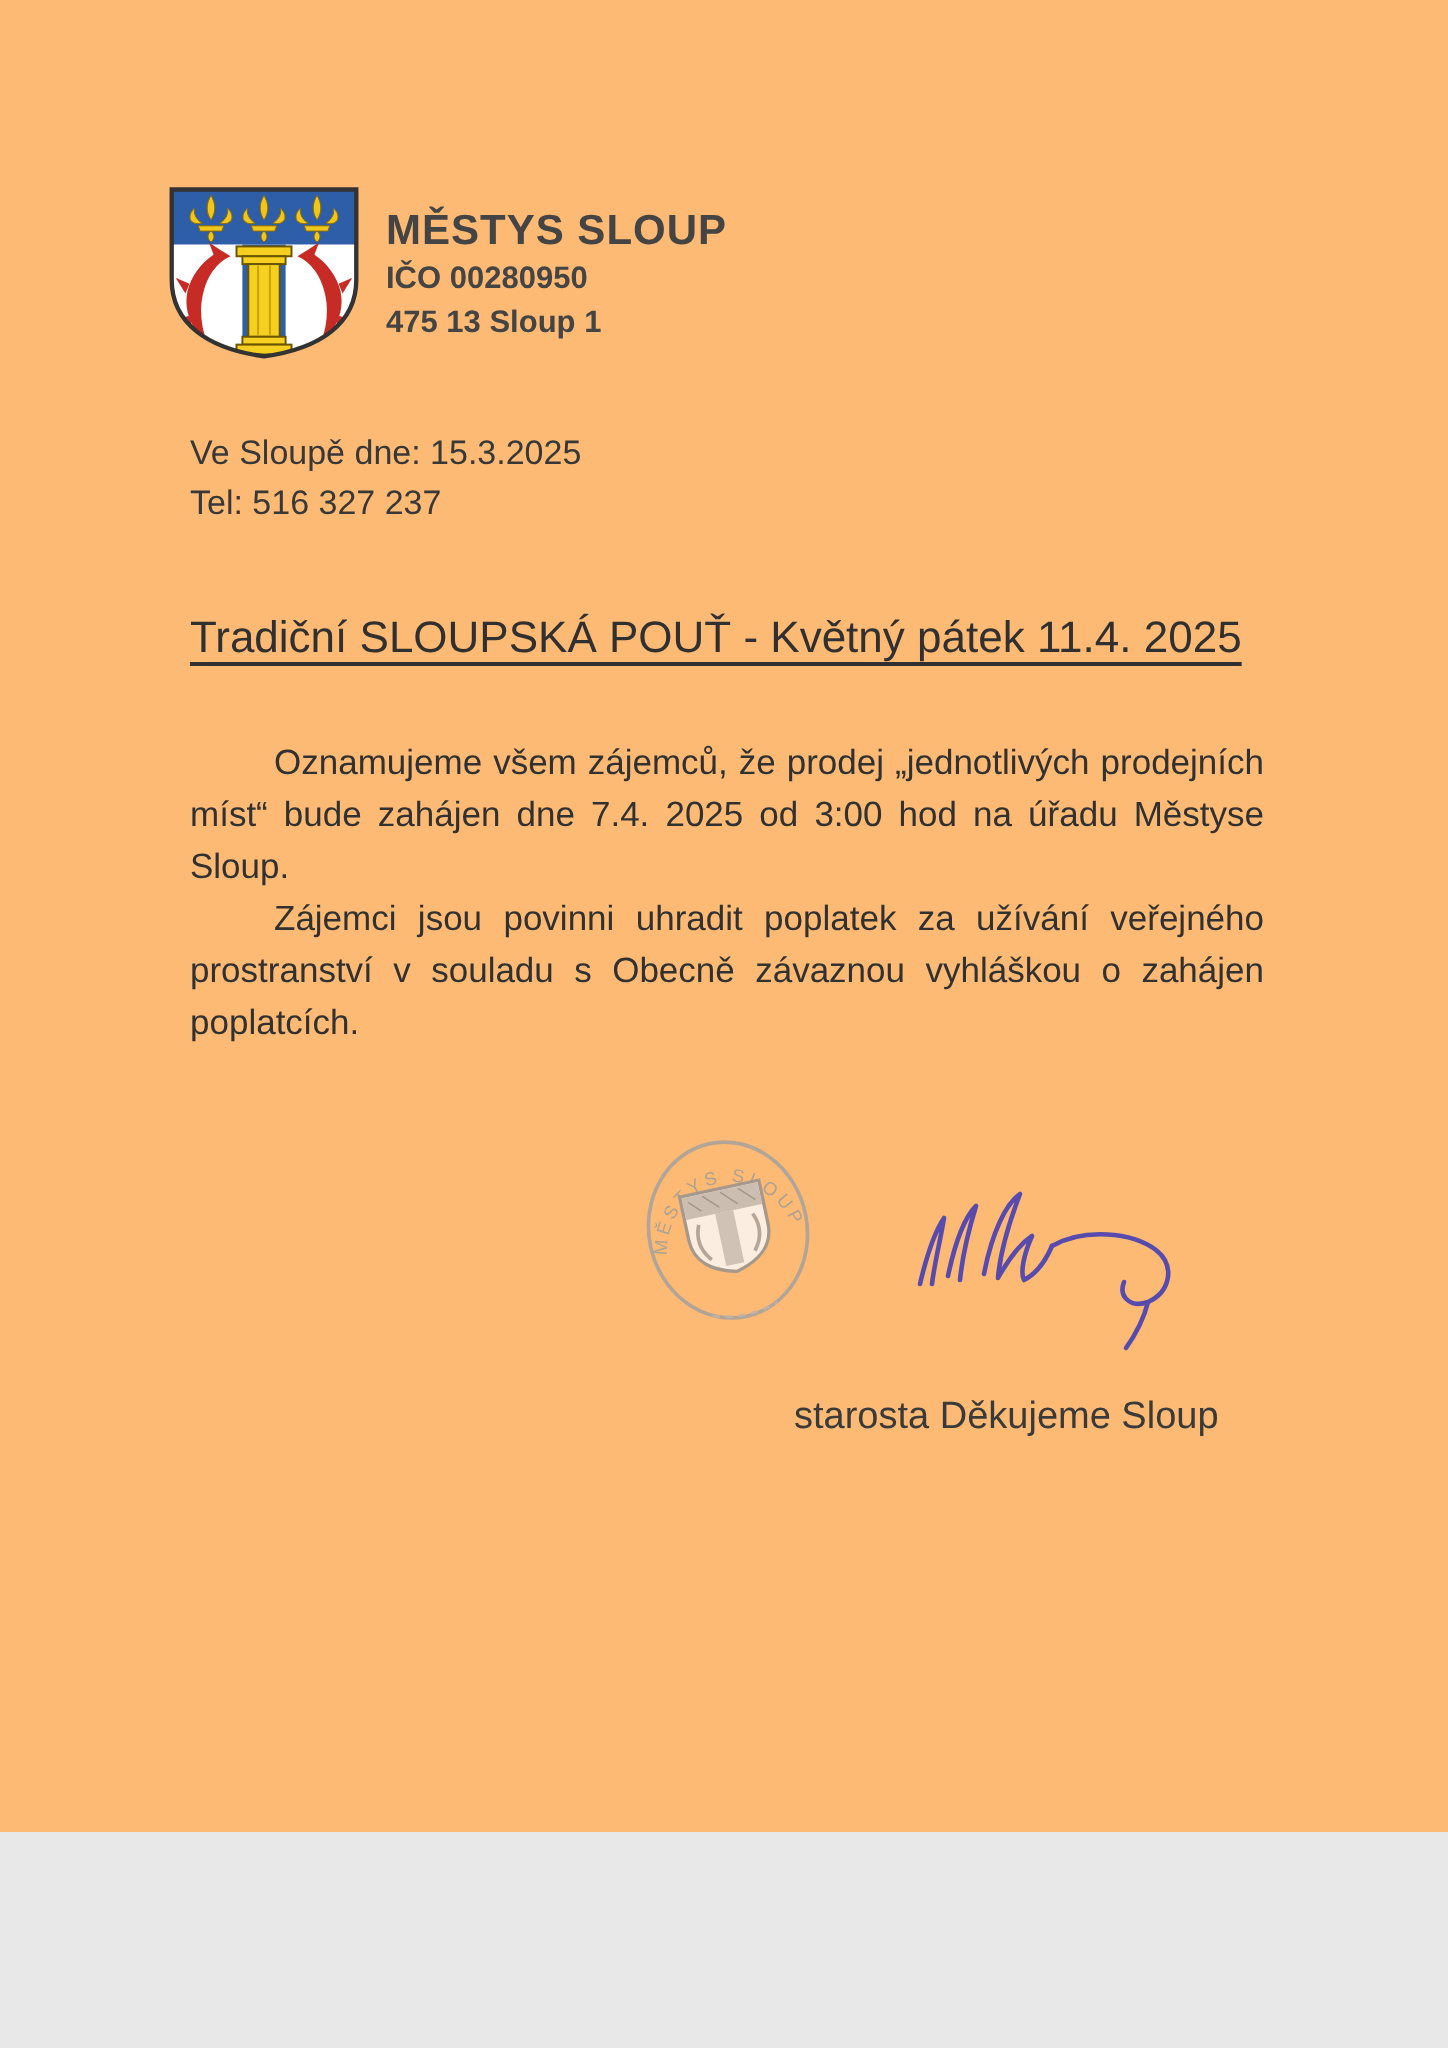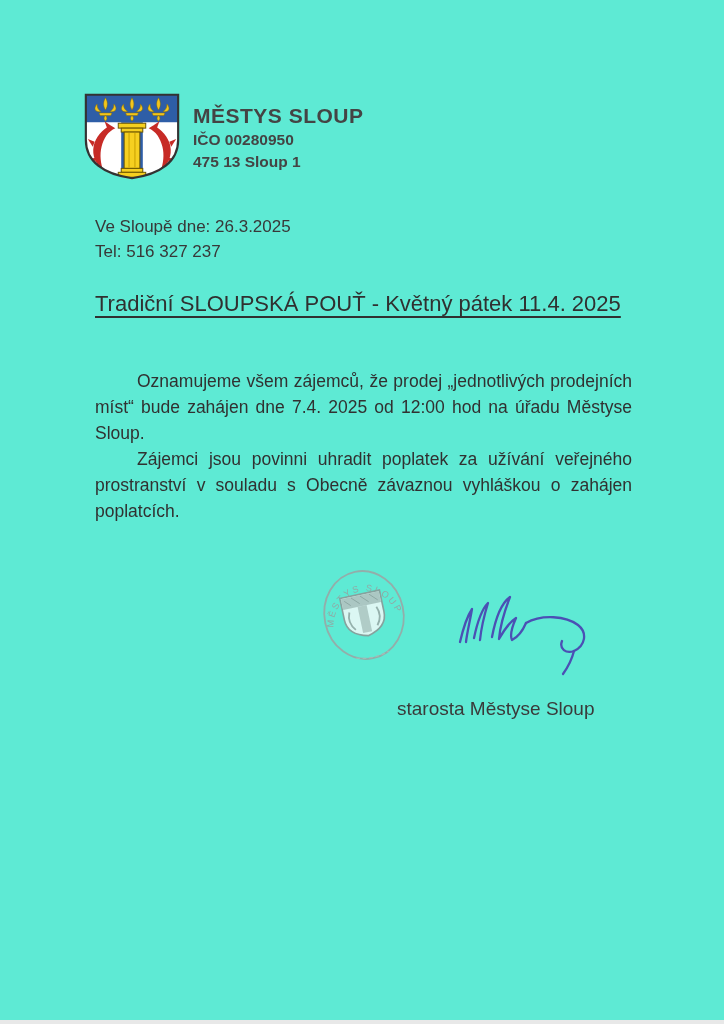--- a/index.html
+++ b/index.html
@@ -1,35 +1,35 @@
 <!DOCTYPE html>
 <html lang="cs"><head>
 <meta charset="utf-8">
 <style>
   html,body{margin:0;padding:0;background:#e8e8e8;}
   .page{
     position:relative;
-    width:724px;height:1020px;
+    width:724px;height:916px;
     margin:0 auto;
-    background:#5eead4;
+    background:#fdba74;
     font-family:"Liberation Sans","DejaVu Sans",sans-serif;
     color:#333;
     overflow:hidden;
     text-decoration:underline;
   }
   
   .coat{position:absolute;left:78px;top:86px;width:108px;height:98px;}
   .org-block{position:absolute;left:193px;top:103px;color:#444;}
   .org-name{font-size:21px;font-weight:bold;letter-spacing:.5px;line-height:26px;}
   .org-ico,.org-address{font-size:15.5px;font-weight:bold;line-height:22px;}
   
   .meta-block{position:absolute;left:95px;top:214px;font-size:17px;line-height:25px;color:#383838;}
   
   .title{
-    position:absolute;left:95px;top:291px;width:540px;
+    position:absolute;left:95px;top:306px;width:540px;
     font-size:22px;color:#303030;white-space:nowrap;
     text-decoration:underline;text-decoration-thickness:2px;text-underline-offset:5px;
   }
   
   .body-text{position:absolute;left:95px;top:368px;width:537px;
     font-size:17.5px;line-height:26px;color:#313131;text-align:justify;}
   .body-text p{margin:0;text-indent:42px;}
   .closing{position:absolute;left:95px;top:556px;font-size:17.5px;color:#313131;}
   
   .stamp{position:absolute;left:318px;top:564px;width:92px;height:102px;}
@@ -95,28 +95,28 @@
     </svg>
   </div>
 
   <div class="org-block">
     <div class="org-name">MĚSTYS SLOUP</div>
     <div class="org-ico">IČO 00280950</div>
     <div class="org-address">475 13 Sloup 1</div>
   </div>
 
   <div class="meta-block">
-    <div>Ve Sloupě dne: 26.3.2025</div>
+    <div>Ve Sloupě dne: 15.3.2025</div>
     <div>Tel: 516 327 237</div>
   </div>
 
   <div class="title">Tradiční SLOUPSKÁ POUŤ - Květný pátek 11.4. 2025</div>
 
   <div class="body-text">
-    <p>Oznamujeme všem zájemců, že prodej „jednotlivých prodejních míst“ bude zahájen dne 7.4. 2025 od 12:00 hod na úřadu Městyse Sloup.</p>
+    <p>Oznamujeme všem zájemců, že prodej „jednotlivých prodejních míst“ bude zahájen dne 7.4. 2025 od 3:00 hod na úřadu Městyse Sloup.</p>
     <p>Zájemci jsou povinni uhradit poplatek za užívání veřejného prostranství v souladu s Obecně závaznou vyhláškou o zahájen poplatcích.</p>
   </div>
 
 
   <div class="stamp">
     <svg viewBox="0 0 100 110" width="92" height="102">
       <g transform="rotate(-12 50 55)" opacity="0.8">
         <ellipse cx="50" cy="55" rx="43" ry="48" fill="none" stroke="#a0a0a0" stroke-width="2"></ellipse>
         <defs>
           <path id="stampArc" d="M14,70 A36,41 0 1 1 86,70" fill="none"></path>
@@ -143,15 +143,15 @@
       <g stroke="#4a43b2" stroke-width="2.3" fill="none" stroke-linecap="round" stroke-linejoin="round" opacity="0.92">
         <path d="M8,50 C12,33 16,23 20,17 C18,29 15,41 14,50"></path>
         <path d="M22,46 C26,27 31,16 36,11 C32,24 29,38 28,48"></path>
         <path d="M40,45 C44,24 51,10 58,5 C53,18 48,35 47,47 C52,38 58,30 64,26 C60,35 58,44 60,48 C66,45 71,38 74,31"></path>
         <path d="M74,31 C90,22 114,24 126,33 C136,41 133,54 122,59 C114,62 107,57 110,49"></path>
         <path d="M122,59 C120,67 116,75 111,82"></path>
       </g>
     </svg>
   </div>
 
-  <div class="sig-role">starosta Městyse Sloup</div>
+  <div class="sig-role">starosta Děkujeme Sloup</div>
 
 </div>
 
 </body></html>

